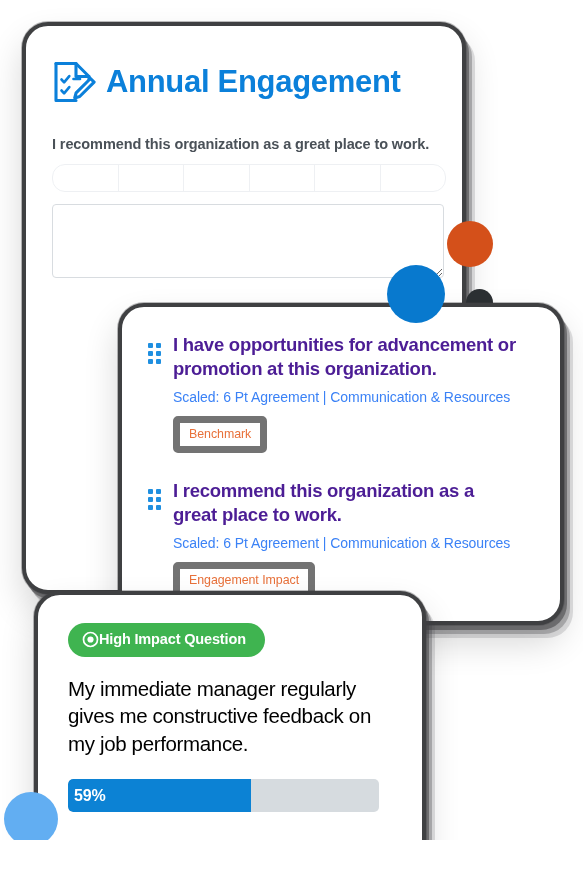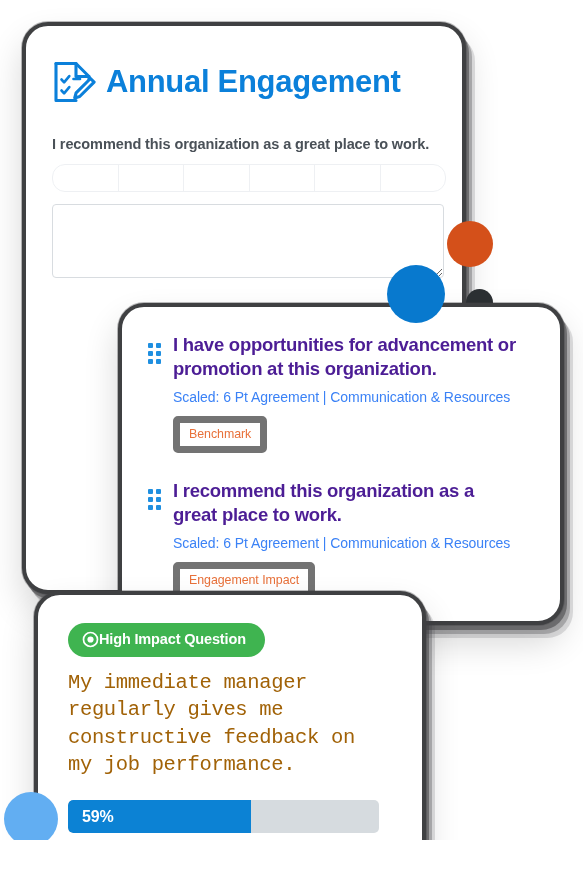--- a/index.html
+++ b/index.html
@@ -155,46 +155,45 @@
     background: #3fb450;
     color: #ffffff;
     border-radius: 18px;
     padding: 8px 19px 9px 14px;
     font-size: 14.5px;
     font-weight: bold;
     letter-spacing: -0.15px;
   }
   .target-icon { flex: none; width: 17px; height: 17px; display: block; }
   .impact-question {
-    margin-top: 12px;
+    margin-top: 18px;
     font-size: 20.5px;
-    color: #a16207;
+    color: #000000;
     line-height: 1.33;
     letter-spacing: -0.35px;
     max-width: 320px;
-    font-family: Liberation Mono, monospace;
   }
   .progress-track {
     position: relative;
     margin-top: 22px;
     width: 311px;
     height: 33px;
     border-radius: 5px;
     background: #d6dbdf;
     overflow: hidden;
   }
   .progress-fill {
     position: absolute;
     left: 0; top: 0; bottom: 0;
     background: #0c82d4;
     border-radius: 5px 0 0 5px;
   }
   .progress-value {
     position: absolute;
-    left: 14px;
+    left: 6px;
     top: 0;
     height: 33px;
     line-height: 33px;
     color: #ffffff;
     font-size: 16px;
     font-weight: bold;
     letter-spacing: -0.2px;
   }
 
   

